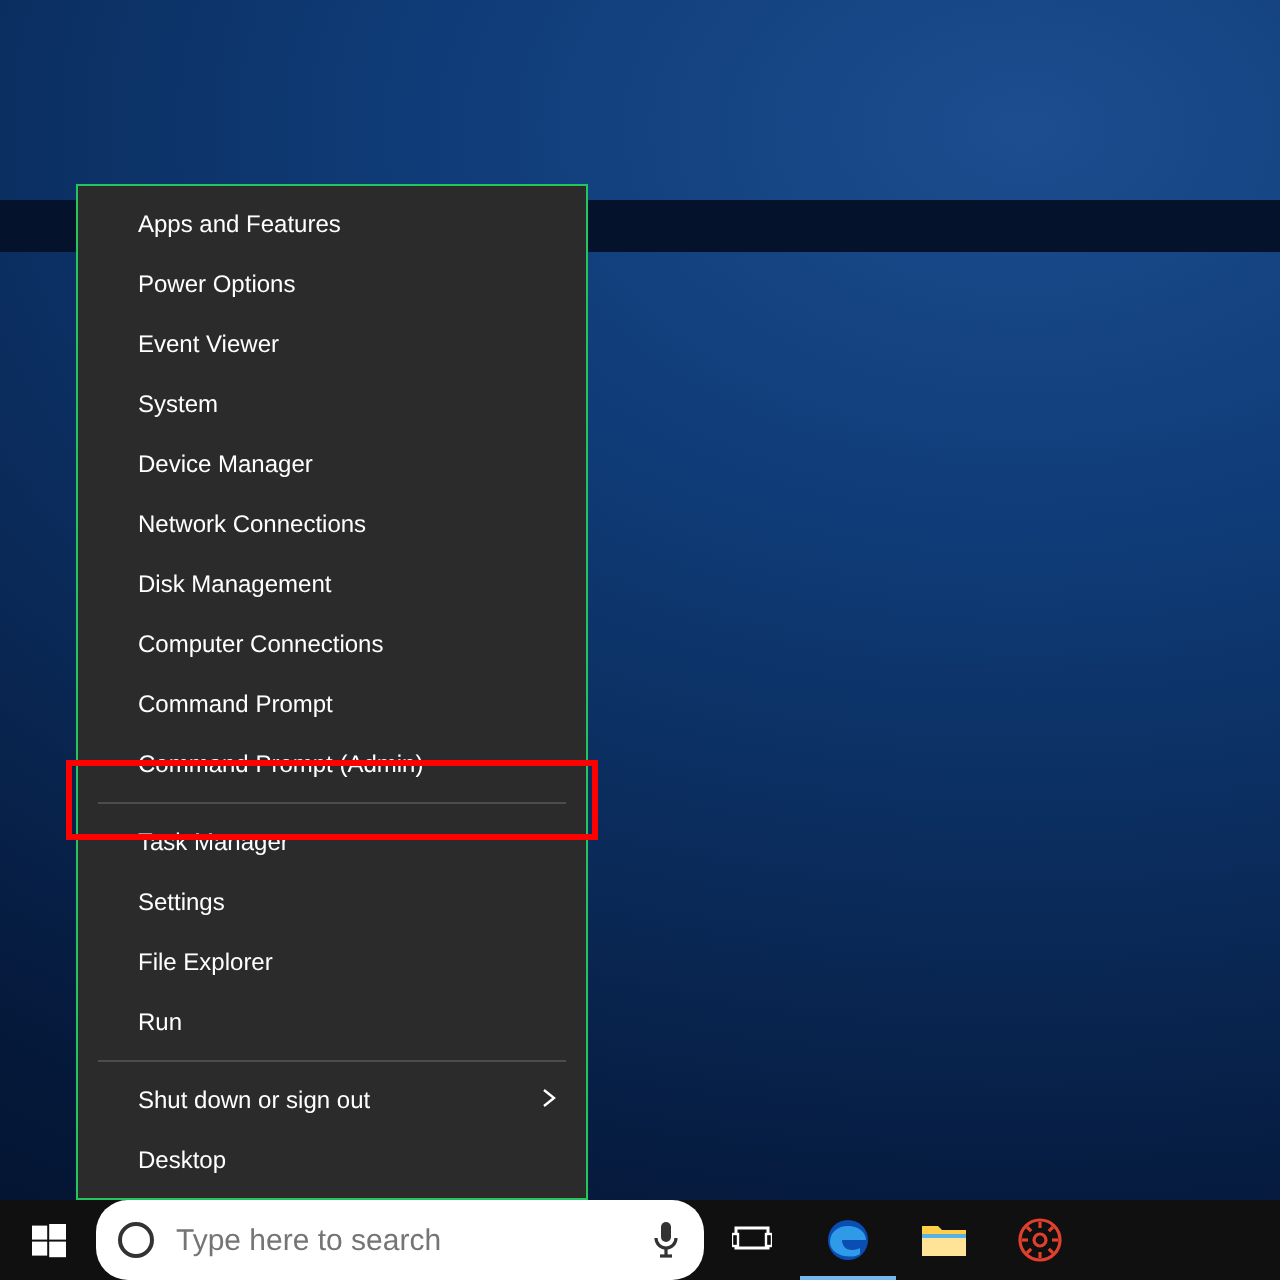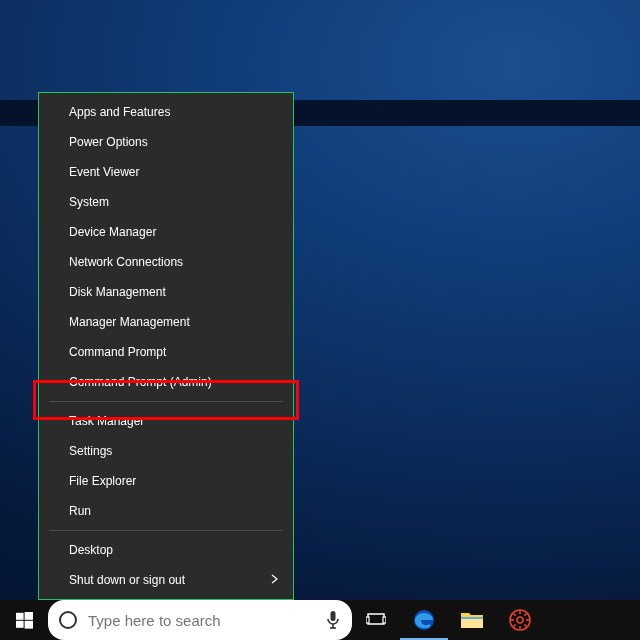--- a/index.html
+++ b/index.html
@@ -69,21 +69,21 @@
   <div class="winx-item">
       <span>Device Manager</span>
     </div>
   <div class="winx-item">
       <span>Network Connections</span>
     </div>
   <div class="winx-item">
       <span>Disk Management</span>
     </div>
   <div class="winx-item">
-      <span>Manager Management</span>
+      <span>Computer Connections</span>
     </div>
   <div class="winx-item">
       <span>Command Prompt</span>
     </div>
   <div class="winx-item">
       <span>Command Prompt (Admin)</span>
     </div>
   <div class="winx-sep"></div>
 
   <div class="winx-item">
@@ -94,30 +94,30 @@
     </div>
   <div class="winx-item">
       <span>File Explorer</span>
     </div>
   <div class="winx-item">
       <span>Run</span>
     </div>
   <div class="winx-sep"></div>
 
   <div class="winx-item">
-      <span>Desktop</span>
-    </div>
-  <div class="winx-item">
     <span>Shut down or sign out</span>
     <span class="chev">
       <svg width="8" height="10" viewBox="0 0 8 10">
           <path d="M1 1 L6 5 L1 9" fill="none" stroke="#ffffff" stroke-width="1.2"></path>
         </svg>
     </span>
   </div>
+  <div class="winx-item">
+      <span>Desktop</span>
+    </div>
 </div>
 
 <div class="annotation" style="left:33px;top:380px;width:266px;height:40px"></div>
 
 <div class="taskbar">
   <div class="tb-btn">
     <svg width="17" height="17" viewBox="0 0 17 17">
       <rect x="0" y="0.8" width="7.6" height="7" fill="#ffffff"></rect>
       <rect x="8.6" y="0" width="8.4" height="7.8" fill="#ffffff"></rect>
       <rect x="0" y="8.8" width="7.6" height="7" fill="#ffffff"></rect>

